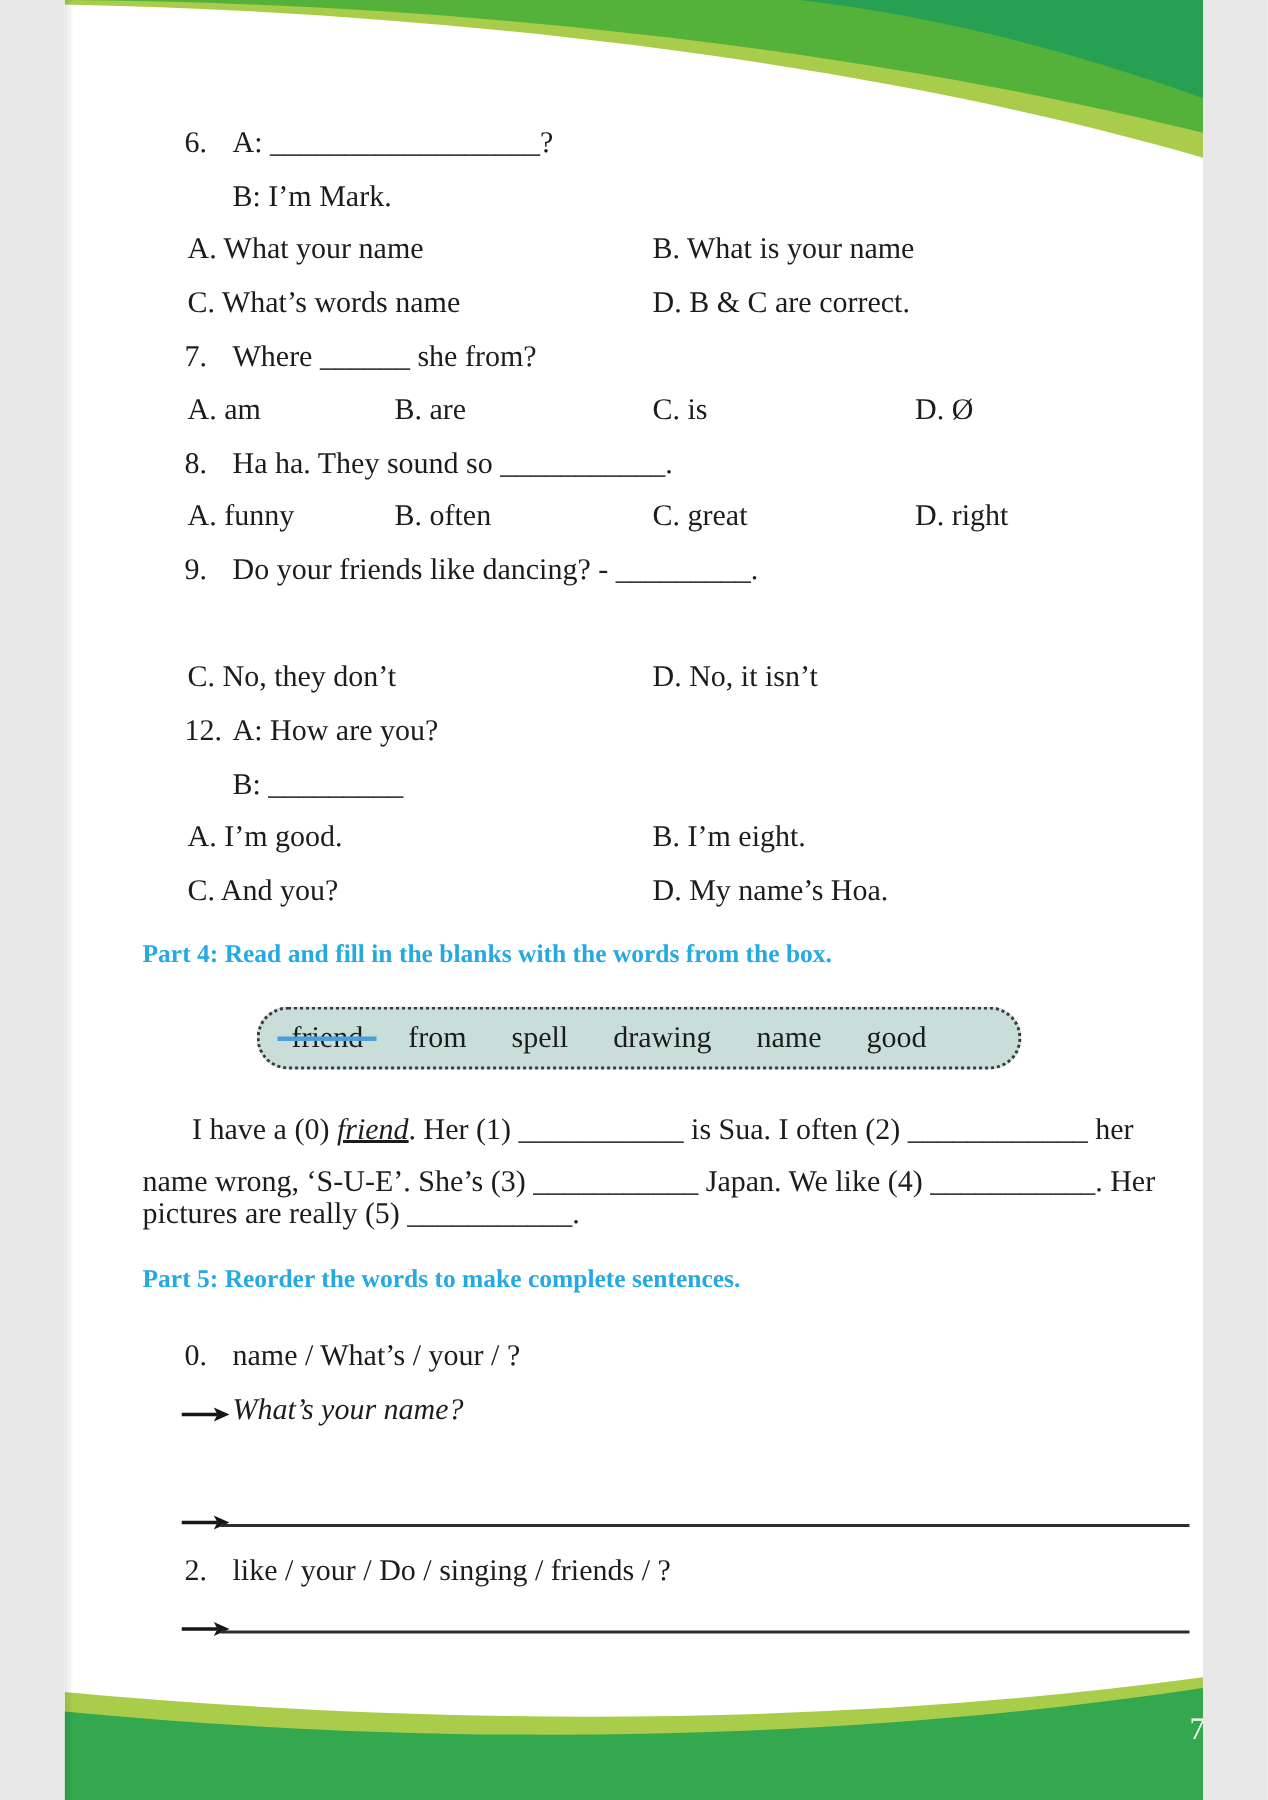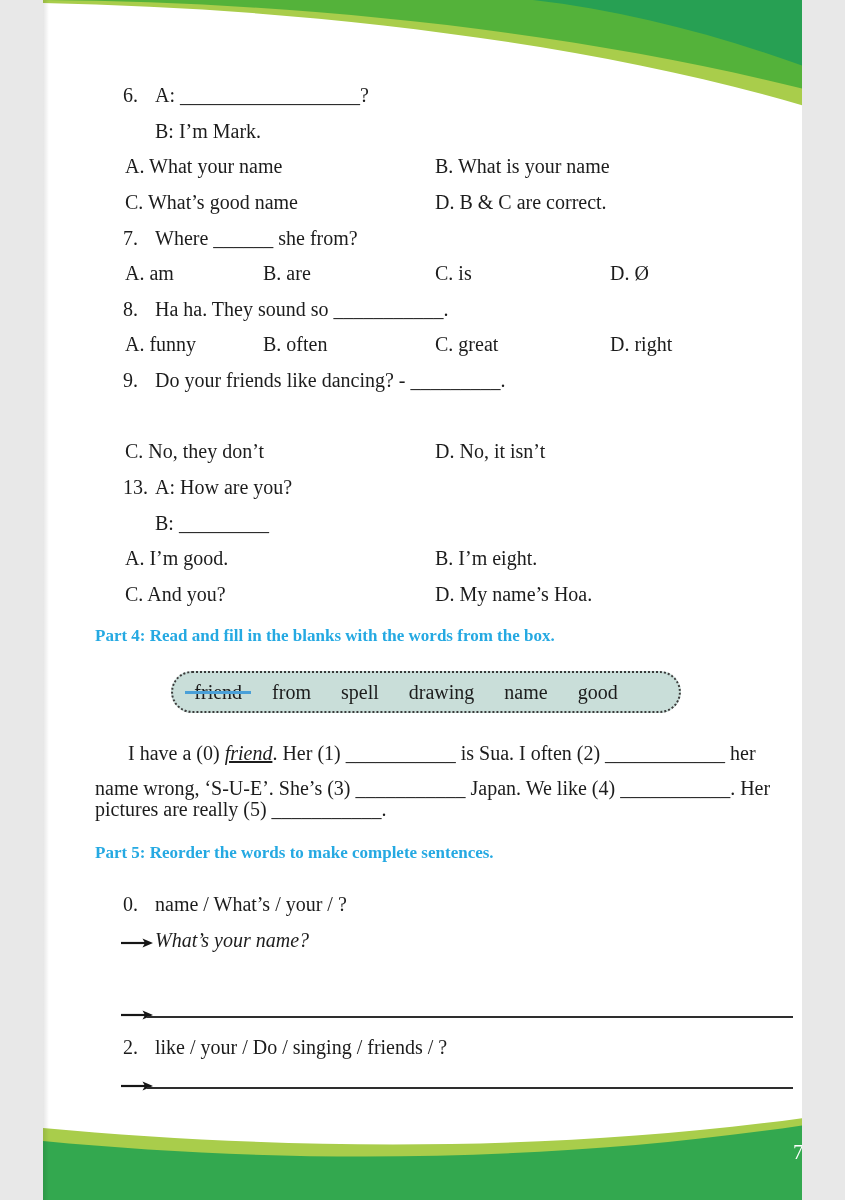--- a/index.html
+++ b/index.html
@@ -52,21 +52,21 @@
     <span class="num">6.</span><span>A: __________________?</span>
   </div>
   <div class="line indent" style="top:120px">
     <span>B: I’m Mark.</span>
   </div>
   <div class="optrow" style="top:155px">
     <span class="opt p0">A. What your name</span>
     <span class="opt p2">B. What is your name</span>
   </div>
   <div class="optrow" style="top:191px">
-    <span class="opt p0">C. What’s good name</span>
+    <span class="opt p0">C. What’s words name</span>
     <span class="opt p2">D. B &amp; C are correct.</span>
   </div>
 
   <div class="line" style="top:227px">
     <span class="num">7.</span><span>Where ______ she from?</span>
   </div>
   <div class="optrow" style="top:262px">
     <span class="opt p0">A. am</span>
     <span class="opt p1">B. are</span>
     <span class="opt p2">C. is</span>
@@ -85,21 +85,21 @@
 
   <div class="line" style="top:369px">
     <span class="num">9.</span><span>Do your friends like dancing? - _________.</span>
   </div>
   <div class="optrow" style="top:440px">
     <span class="opt p0">C. No, they don’t</span>
     <span class="opt p2">D. No, it isn’t</span>
   </div>
 
   <div class="line" style="top:476px">
-    <span class="num">13.</span><span>A: How are you?</span>
+    <span class="num">12.</span><span>A: How are you?</span>
   </div>
   <div class="line indent" style="top:512px">
     <span>B: _________</span>
   </div>
   <div class="optrow" style="top:547px">
     <span class="opt p0">A. I’m good.</span>
     <span class="opt p2">B. I’m eight.</span>
   </div>
   <div class="optrow" style="top:583px">
     <span class="opt p0">C. And you?</span>

